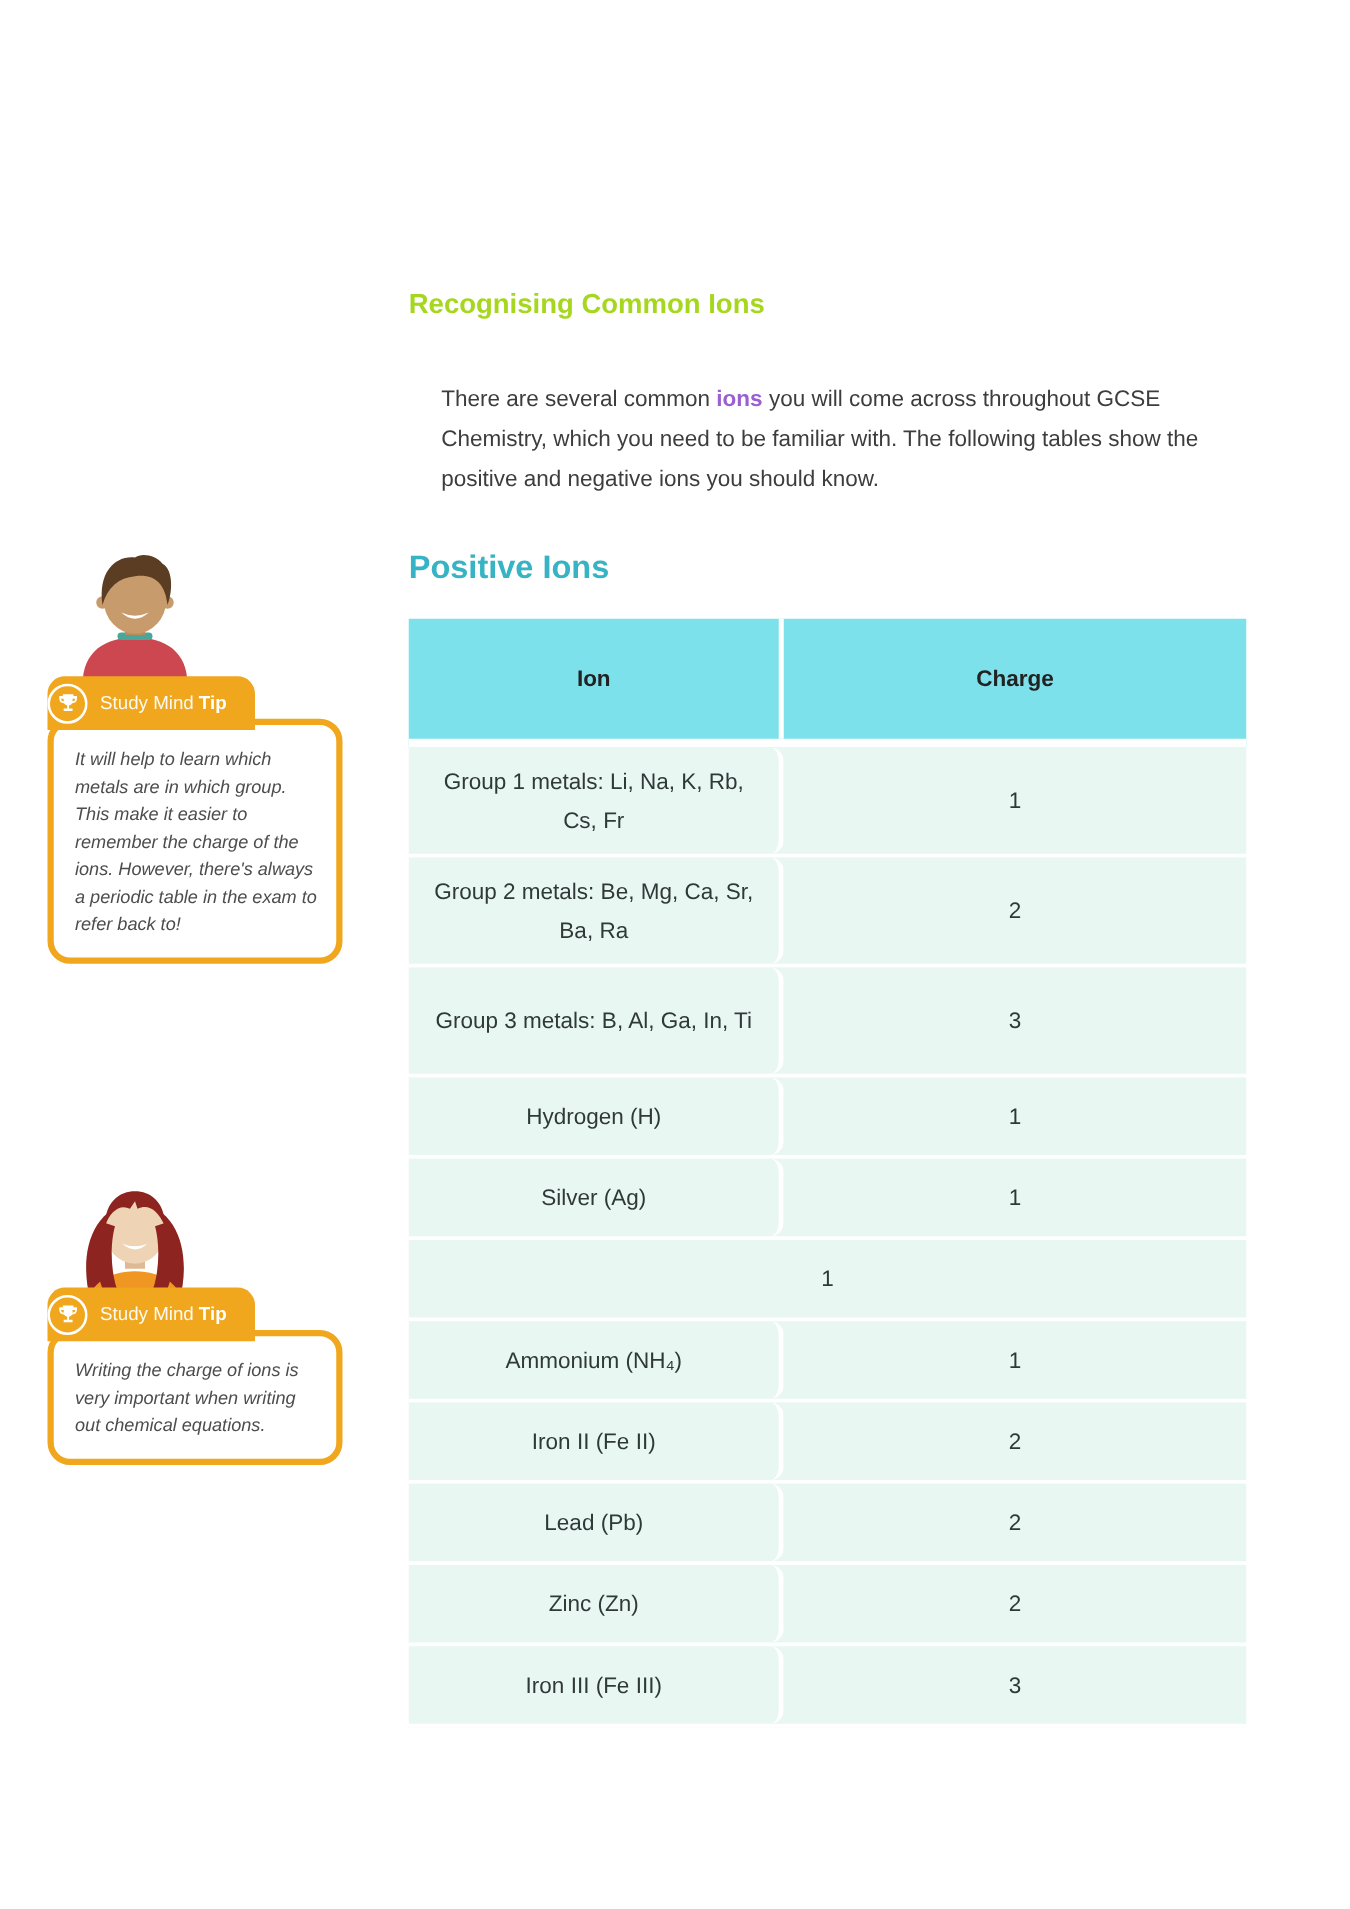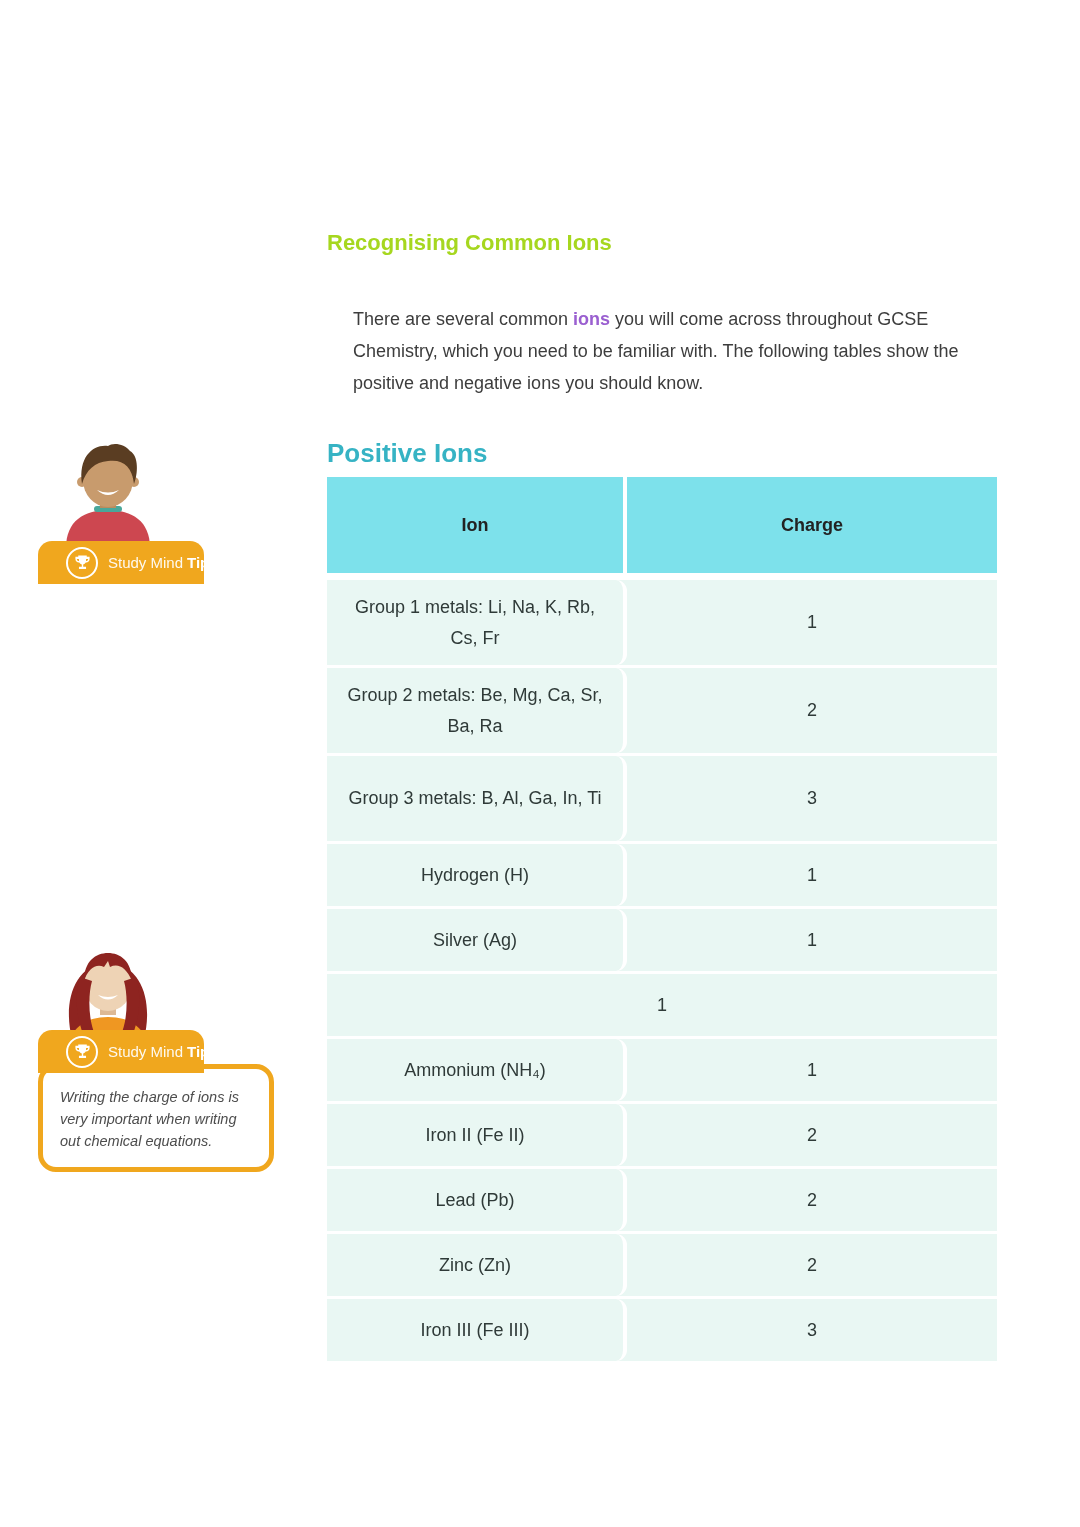--- a/index.html
+++ b/index.html
@@ -22,21 +22,21 @@
     position:absolute; left:327px; top:303px; width:660px;
     font-size:18px; line-height:32px; color:#3d3d3d;margin-left:26px;
   }
   .intro-paragraph .hl { color:#9a5fd0; font-weight:700; }
   .subsection-heading {
     position:absolute; left:327px; top:438px;
     font-size:26px; font-weight:700; color:#36b3c4;
   }
 
   
-  .ion-table { position:absolute; left:327px; top:477px; width:670px; }
+  .ion-table { position:absolute; left:327px; top:495px; width:670px; }
   .thead {
     display:flex; background:#7de1eb; min-height:103px;
     border-bottom:7px solid #ffffff;
   }
   .th {
     display:flex; align-items:center; justify-content:center;
     font-size:18px; font-weight:700; color:#222;
   }
   .th-ion   { flex:0 0 300px; border-right:4px solid #ffffff; }
   .th-charge{ flex:1; }
@@ -50,21 +50,21 @@
     line-height:31px; padding:6px 14px;
   }
   .td-ion   { flex:0 0 300px; border-right:4px solid #ffffff;border-radius:11px; }
   .td-charge{ flex:1; }
 
   
   .tip { position:absolute; width:236px; z-index:3; }
   .tip-tab {
     position:relative; z-index:2; width:166px; height:43px;
     background:#f0a71e; border-radius:14px 14px 0 0;
-    display:flex; align-items:center; gap:10px; padding-left:28px;
+    display:flex; align-items:center; gap:10px; padding-left:0;
   }
   .tip-icon {
     width:32px; height:32px; border:2px solid #ffffff; border-radius:50%;
     display:flex; align-items:center; justify-content:center; flex:0 0 auto;
   }
   .tip-label { font-size:15px; color:rgba(255,255,255,0.93); white-space:nowrap; }
   .tip-label b { color:#ffffff; font-weight:700; margin-left:4px; }
   .tip-body {
     position:relative; z-index:1; margin-top:-9px;
     background:#ffffff; border:5px solid #f0a71e; border-radius:18px;
@@ -162,20 +162,21 @@
 
   <div class="tip" style="left:38px; top:541px;">
     <div class="tip-tab">
       <span class="tip-icon">
         <svg width="17" height="17" viewBox="0 0 24 24">
             <path fill="#ffffff" d="M6 2h12v2h4v3c0 2.8-2.2 5-5 5h-.4a6 6 0 0 1-3.6 2.8V18h4v3H7v-3h4v-3.2A6 6 0 0 1 7.4 12H7c-2.8 0-5-2.2-5-5V4h4V2zm-2 5c0 1.7 1.3 3 3 3V7H4v0zm16 0V7h-3v3c1.7 0 3-1.3 3-3z"></path>
           </svg>
       </span>
       <span class="tip-label"><span>Study Mind</span><b>Tip</b></span>
     </div>
+    <div class="tip-body">It will help to learn which metals are in which group. This make it easier to remember the charge of the ions. However, there's always a periodic table in the exam to refer back to!</div>
   </div>
 
   <div class="avatar" style="left:46px; top:947px;">
     <svg width="124" height="106" viewBox="0 0 124 106">
       <path d="M26 92 C18 60 24 20 62 14 C100 20 106 60 98 92 L84 96 C90 70 90 50 86 40 L38 40 C34 50 34 70 40 96 Z" fill="#8e2420"></path>
       <path d="M22 106 C22 81 40 70 62 70 C84 70 102 81 102 106 Z" fill="#ef9722"></path>
       <rect x="54" y="50" width="16" height="18" fill="#ddb995"></rect>
       <ellipse cx="62" cy="38" rx="24" ry="26" fill="#eed3b5"></ellipse>
       <path d="M38 34 C38 14 50 6 62 6 C74 6 86 14 86 34 C80 20 72 16 64 20 L62 14 L58 20 C50 16 42 22 38 34 Z" fill="#8e2420"></path>
       <path d="M34 30 C28 48 30 78 42 96 L50 90 C42 74 42 48 46 34 Z" fill="#8e2420"></path>

